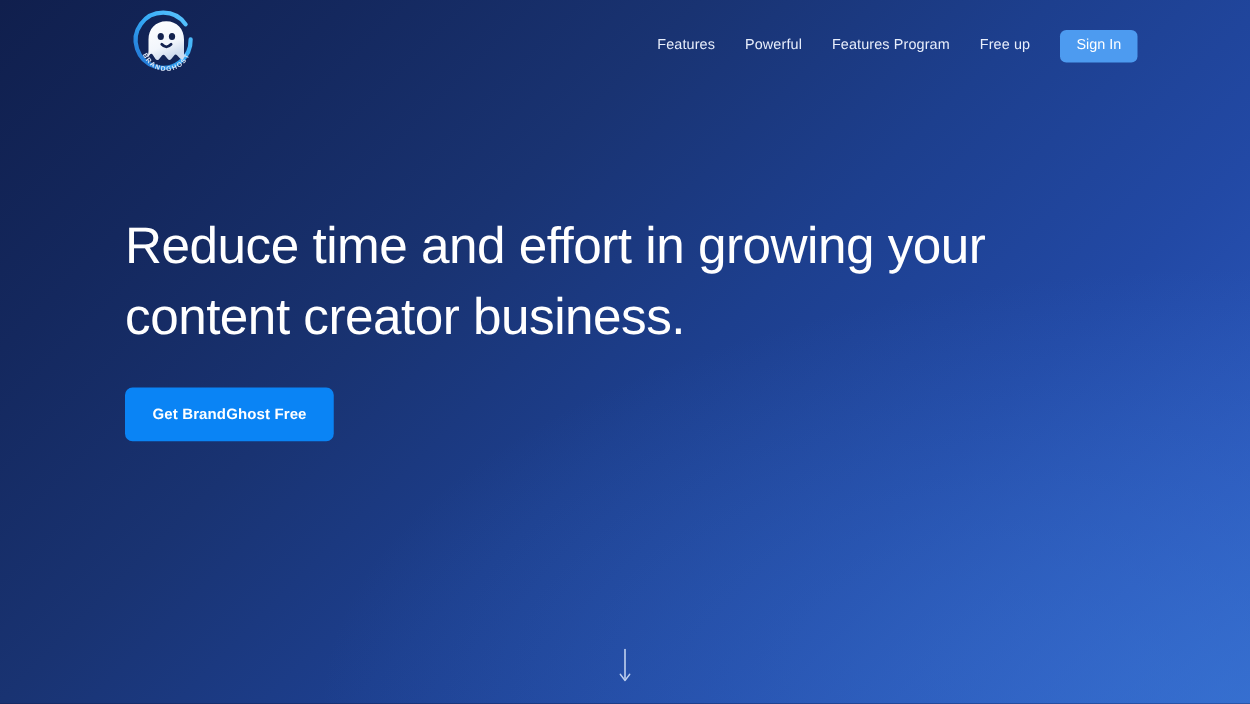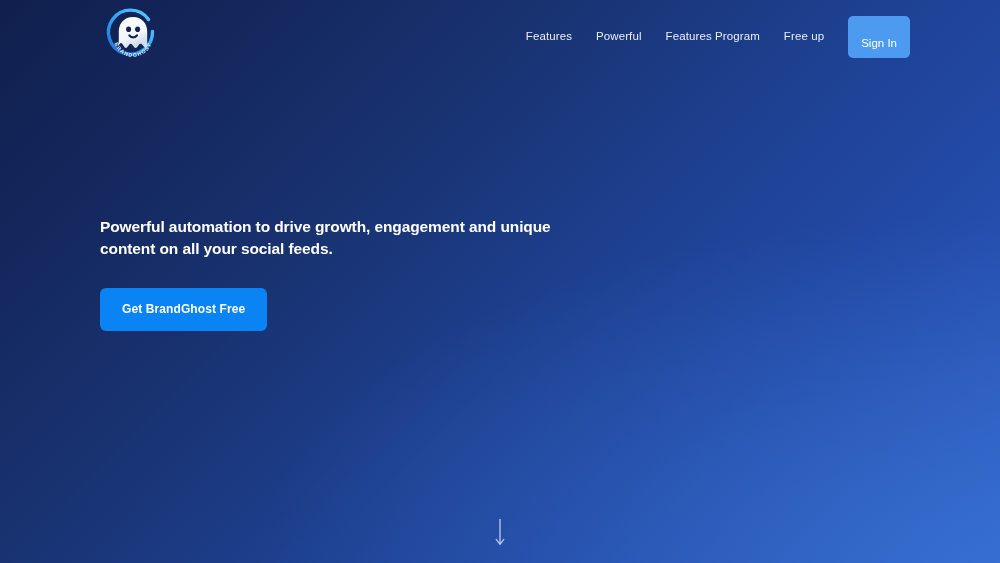--- a/index.html
+++ b/index.html
@@ -73,21 +73,21 @@
     line-height: 1;
     cursor: pointer;
   }
   .nav-link.first { padding-left: 0; }
   .signin-button {
     margin-left: 12px;
     background: #4d9bf0;
     color: #ffffff;
     font-size: 11.5px;
     line-height: 1;
-    padding: 22px 13px 8px;
+    padding: 7px 13px 8px;
     border: none;
     border-radius: 5px;
     cursor: pointer;
     font-family: "Liberation Sans", sans-serif;
     white-space: nowrap;
   }
 
   
   .hero-copy {
     position: absolute;
@@ -204,21 +204,21 @@
     <nav class="main-nav">
       <a class="nav-link first" href="#">Features</a>
       <a class="nav-link" href="#">Powerful</a>
       <a class="nav-link" href="#">Features Program</a>
       <a class="nav-link" href="#">Free up</a>
       <button class="signin-button">Sign In</button>
     </nav>
   </header>
 
   <div class="hero-copy">
-    <p class="subhead">Powerful automation to drive growth, engagement and unique content on all your social feeds.</p>
+    <h1 class="headline">Reduce time and effort in growing your content creator business.</h1>
     <button class="cta-button">Get BrandGhost Free</button>
   </div>
 
   <div class="scroll-indicator">
     <svg width="14" height="30" viewBox="0 0 14 30" aria-hidden="true">
       <line x1="7" y1="0" x2="7" y2="24" stroke="#d9e6fb" stroke-width="1.1"></line>
       <path d="M 3.2 20.4 L 7 25.4 L 10.8 20.4" fill="none" stroke="#d9e6fb" stroke-width="1.1" stroke-linecap="round" stroke-linejoin="round" opacity="0.85"></path>
     </svg>
   </div>
 

